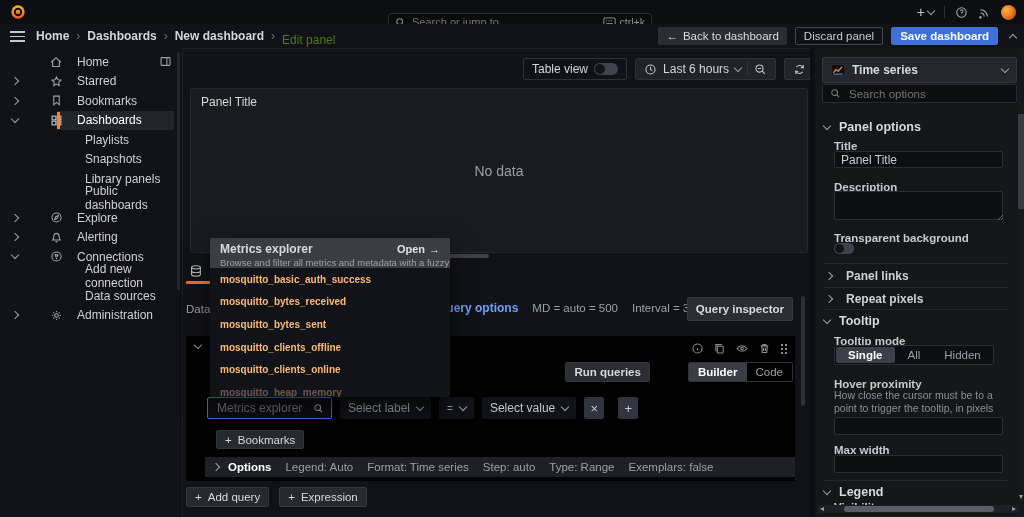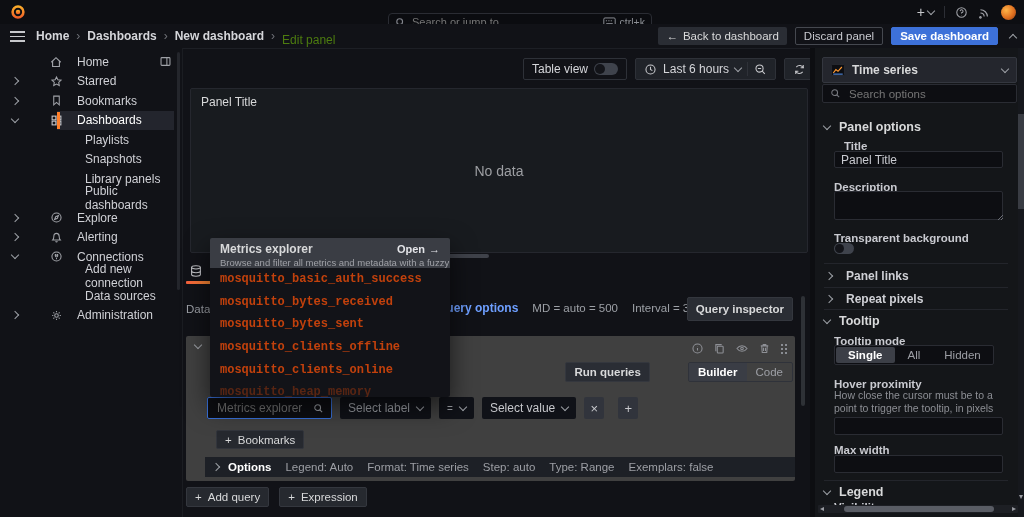--- a/index.html
+++ b/index.html
@@ -52,40 +52,40 @@
   
   .panel{left:190px;top:88px;width:618px;height:165px;background:#181b1f;border:1px solid #25272e;border-radius:2px;box-sizing:border-box;}
   .panel-title{position:absolute;left:10px;top:6px;color:#d8d9da;font-size:12px;}
   .nodata{position:absolute;left:0;right:0;top:74px;text-align:center;color:#9d9fa3;font-size:14px;}
   .resizebar{left:441px;top:254px;width:48px;height:4px;border-radius:2px;background:#3f424a;}
   .tabunderline{left:186px;top:281px;width:30px;height:3px;background:linear-gradient(90deg,#f55f3c,#ff9830);border-radius:1px;}
   
   .qlabel{font-size:11.5px;color:#9da0a6;}
   .qlink{font-size:12px;color:#6e9fff;font-weight:bold;}
   
-  .querycard{left:186px;top:336px;width:609px;height:145px;background:#404040;border-radius:2px;}
+  .querycard{left:186px;top:336px;width:609px;height:145px;background:#000000;border-radius:2px;}
   .qicons{position:absolute;right:8px;top:6px;gap:9px;color:#8e9096;}
   .seg{height:20px;display:flex;border:1px solid #2f323a;border-radius:2px;overflow:hidden;font-size:11.5px;box-sizing:border-box;}
   .seg .on{background:#3a3d45;color:#fff;font-weight:bold;padding:0 9px;display:flex;align-items:center;}
   .seg .off{color:#9d9fa5;padding:0 9px;display:flex;align-items:center;}
   .minput{height:22px;background:#0d0e12;border:1px solid #3871dc;border-radius:2px;display:flex;align-items:center;gap:6px;padding:0 7px;box-sizing:border-box;}
   .minput input{width:88px;background:transparent;border:none;outline:none;color:#9da0a6;font-size:12px;font-family:inherit;}
   .dsel{height:22px;background:#101218;border-radius:2px;display:flex;align-items:center;gap:7px;padding:0 8px;font-size:12px;color:#c7c8cc;box-sizing:border-box;white-space:nowrap;}
   .sqbtn{width:20px;height:22px;background:#31343c;border-radius:2px;display:flex;align-items:center;justify-content:center;color:#c7c8cc;font-size:13px;box-sizing:border-box;}
   .optrow{position:absolute;left:19px;right:0;top:121px;height:20px;background:#1d2026;display:flex;align-items:center;gap:14px;padding-left:8px;font-size:11.5px;color:#9d9fa5;box-sizing:border-box;}
   .dragdots{width:7px;height:11px;background-image:radial-gradient(#8a8d93 1px, transparent 1.2px);background-size:4px 4px;}
   .mainscroll{left:801px;top:296px;width:4px;height:110px;background:#2e3136;border-radius:2px;}
   
   .mdropdown{left:210px;top:238px;width:240px;height:159px;z-index:20;border-radius:2px;overflow:hidden;box-shadow:0 10px 26px rgba(0,0,0,0.6);}
   .mdhead{background:#3a3d44;height:30px;padding:4px 10px 0 10px;box-sizing:border-box;}
   .mdtitle{font-size:12px;font-weight:bold;color:#d8d9da;}
   .mdopen{font-size:11px;font-weight:bold;color:#e3e4e8;margin-left:auto;display:flex;gap:4px;align-items:center;}
   .mdsub{font-size:9.5px;color:#9fa1a7;margin-top:1px;white-space:nowrap;}
   .mdlist{background:#121318;height:129px;}
-  .mditem{height:22.6px;display:flex;align-items:center;padding-left:10px;font-size:12px;font-weight:bold;color:#c2410c;font-family:Liberation Mono, monospace;}
+  .mditem{height:22.6px;display:flex;align-items:center;padding-left:10px;font-size:10px;font-weight:bold;color:#fdba74;}
   .mditem.faded{opacity:0.4;}
   
   .splitter{left:810px;top:48px;width:5px;height:469px;background:#0d0e11;}
   .opane{left:815px;top:48px;width:209px;height:469px;background:#141619;box-sizing:border-box;}
   .vizpicker{left:7px;top:9px;width:195px;height:21px;background:#24262d;border:1px solid #34373f;border-radius:2px;gap:7px;padding:12px 8px;box-sizing:border-box;font-weight:bold;color:#d8d9da;}
   .osearch{left:7px;top:36px;width:195px;height:19px;background:#0d0e12;border:1px solid #2a2c33;border-radius:2px;gap:6px;padding:0 7px;box-sizing:border-box;}
   .osearch input{flex:1;background:transparent;border:none;outline:none;color:#9da0a6;font-size:11.5px;font-family:inherit;}
   .sechdr{gap:9px;font-size:12.5px;font-weight:bold;color:#d8d9da;}
   .flabel{font-size:11.5px;font-weight:bold;color:#c9cad0;}
   .fdesc{font-size:10.5px;color:#8c8e94;line-height:12.5px;}
@@ -509,21 +509,21 @@
           </svg>
         </span>
       <input placeholder="Search options" style="">
     </div>
 
     
     <div class="abs f sechdr" style="left:9px;top:72px;">
         <span class="chev d"></span>
         <span>Panel options</span>
       </div>
-    <span class="abs flabel" style="left:29px;top:92px;">Title</span>
+    <span class="abs flabel" style="left:19px;top:92px;">Title</span>
     <input class="abs finput" style="left: 19px; top: 103px; width: 169px; height: 17px;" value="Panel Title">
     <span class="abs flabel" style="left:19px;top:133px;">Description</span>
     <textarea class="abs finput" style="left: 19px; top: 143px; width: 169px; height: 29px; resize: none;"></textarea>
     <span class="abs" style="left:182px;top:166px;width:6px;height:6px;background:linear-gradient(135deg,transparent 0 55%,#6a6d74 55% 65%,transparent 65% 80%,#6a6d74 80% 90%,transparent 90%);"></span>
     <span class="abs flabel" style="left:19px;top:184px;">Transparent background</span>
     <span class="abs toggle small" style="left:19px;top:195px;"></span>
     <div class="abs odivider" style="left:9px;top:215px;width:184px;"></div>
     <div class="abs f collrow" style="left:11px;top:221px;gap:14px;">
         <span class="chev r"></span>
         <span>Panel links</span>

